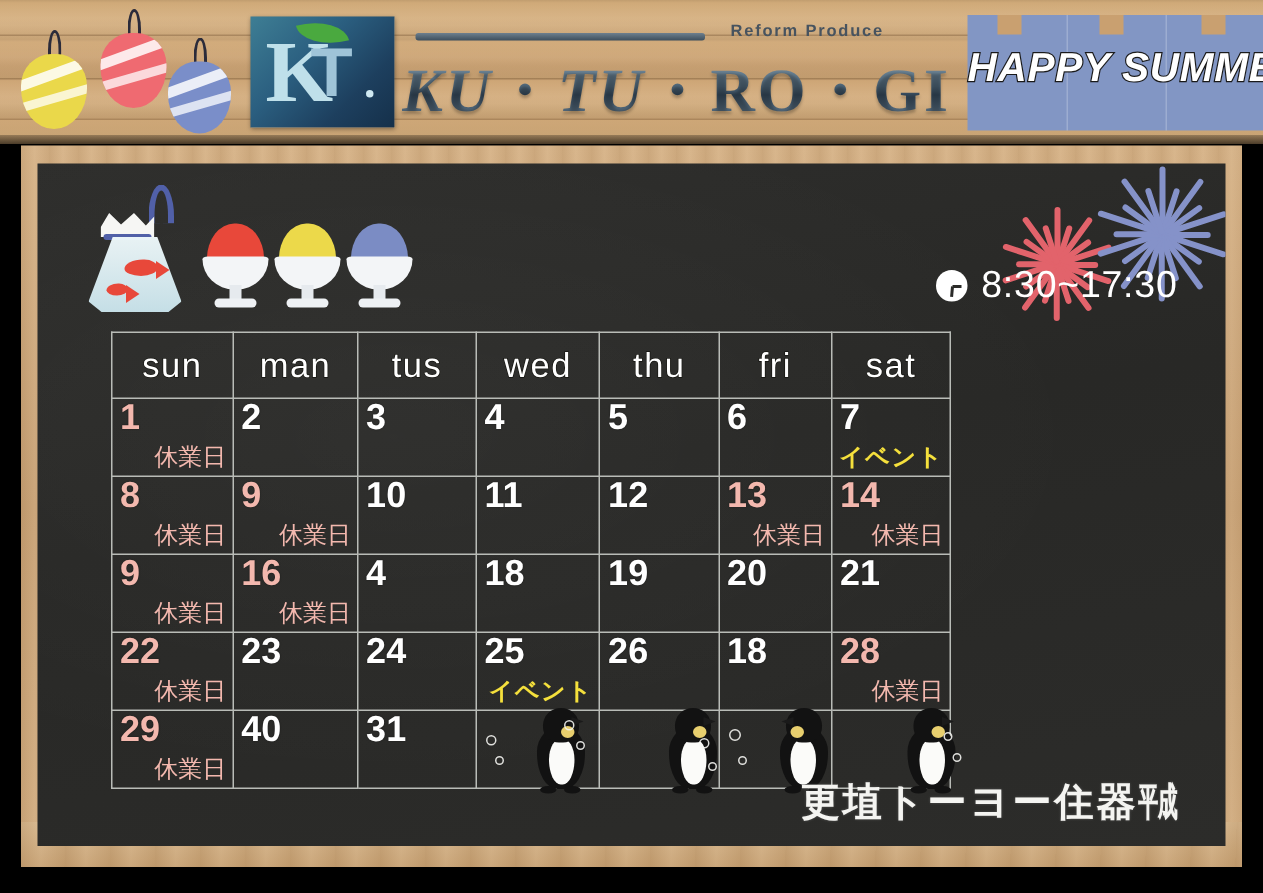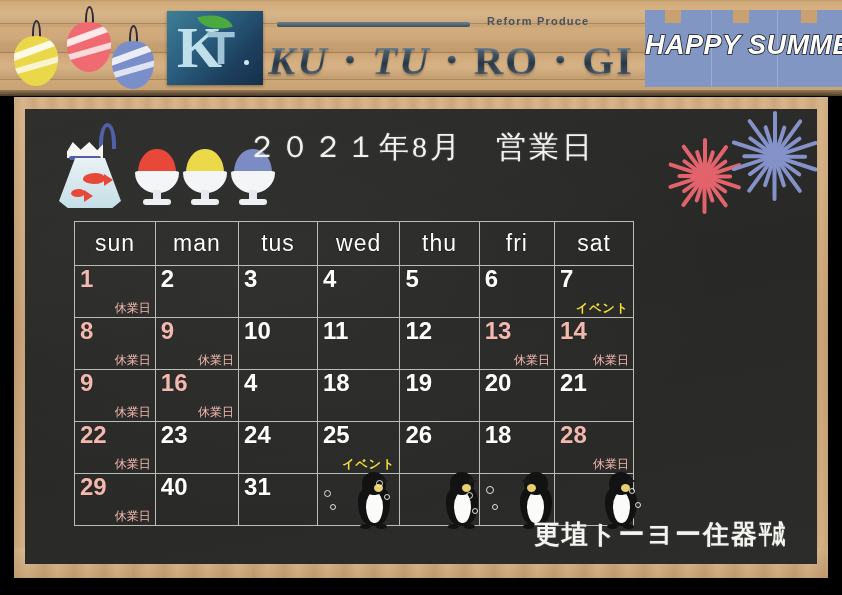--- a/index.html
+++ b/index.html
@@ -337,21 +337,21 @@
     font-family: "Liberation Sans", sans-serif;
     font-size: 24px; font-weight: bold;
     line-height: 1;
     color: #ffffff;
     text-shadow: 0 0 1px rgba(0,0,0,0.6);
   }
   .daynum.closed { color: #f3b8ae; }
   .note {
     position: absolute; right: 4px; bottom: 3px;
     font-family: "Liberation Sans", sans-serif;
-    font-size: 12px; line-height: 1;
+    font-size: 16px; line-height: 1;
     white-space: nowrap;
   }
   .note.closed { color: #f3b8ae; }
   .note.event  { color: #f5e03c; font-weight: bold; letter-spacing: 1px; }
 
   
   .shop-name {
     position: absolute; right: 30px; bottom: 12px;
     font-family: "Liberation Sans", sans-serif;
     font-size: 26px; font-weight: bold;
@@ -474,21 +474,24 @@
         <div class="fw-ray" style="background: rgb(133, 146, 201); height: 45px; margin-top: -45px; transform: rotate(216deg);"></div>
         <div class="fw-ray" style="background: rgb(133, 146, 201); height: 32.4px; margin-top: -32.4px; transform: rotate(234deg);"></div>
         <div class="fw-ray" style="background: rgb(133, 146, 201); height: 45px; margin-top: -45px; transform: rotate(252deg);"></div>
         <div class="fw-ray" style="background: rgb(133, 146, 201); height: 32.4px; margin-top: -32.4px; transform: rotate(270deg);"></div>
         <div class="fw-ray" style="background: rgb(133, 146, 201); height: 45px; margin-top: -45px; transform: rotate(288deg);"></div>
         <div class="fw-ray" style="background: rgb(133, 146, 201); height: 32.4px; margin-top: -32.4px; transform: rotate(306deg);"></div>
         <div class="fw-ray" style="background: rgb(133, 146, 201); height: 45px; margin-top: -45px; transform: rotate(324deg);"></div>
         <div class="fw-ray" style="background: rgb(133, 146, 201); height: 32.4px; margin-top: -32.4px; transform: rotate(342deg);"></div>
       </div>
 
-    <div class="board-title">２０２１年8月　営業日</div>
+    <div class="hours-row">
+      <div class="clock-icon"></div>
+      <div class="hours-text">8:30~17:30</div>
+    </div>
 
     <table class="calendar">
       <thead>
         <tr id="weekday-row">
             <th>sun</th>
             <th>man</th>
             <th>tus</th>
             <th>wed</th>
             <th>thu</th>
             <th>fri</th>

